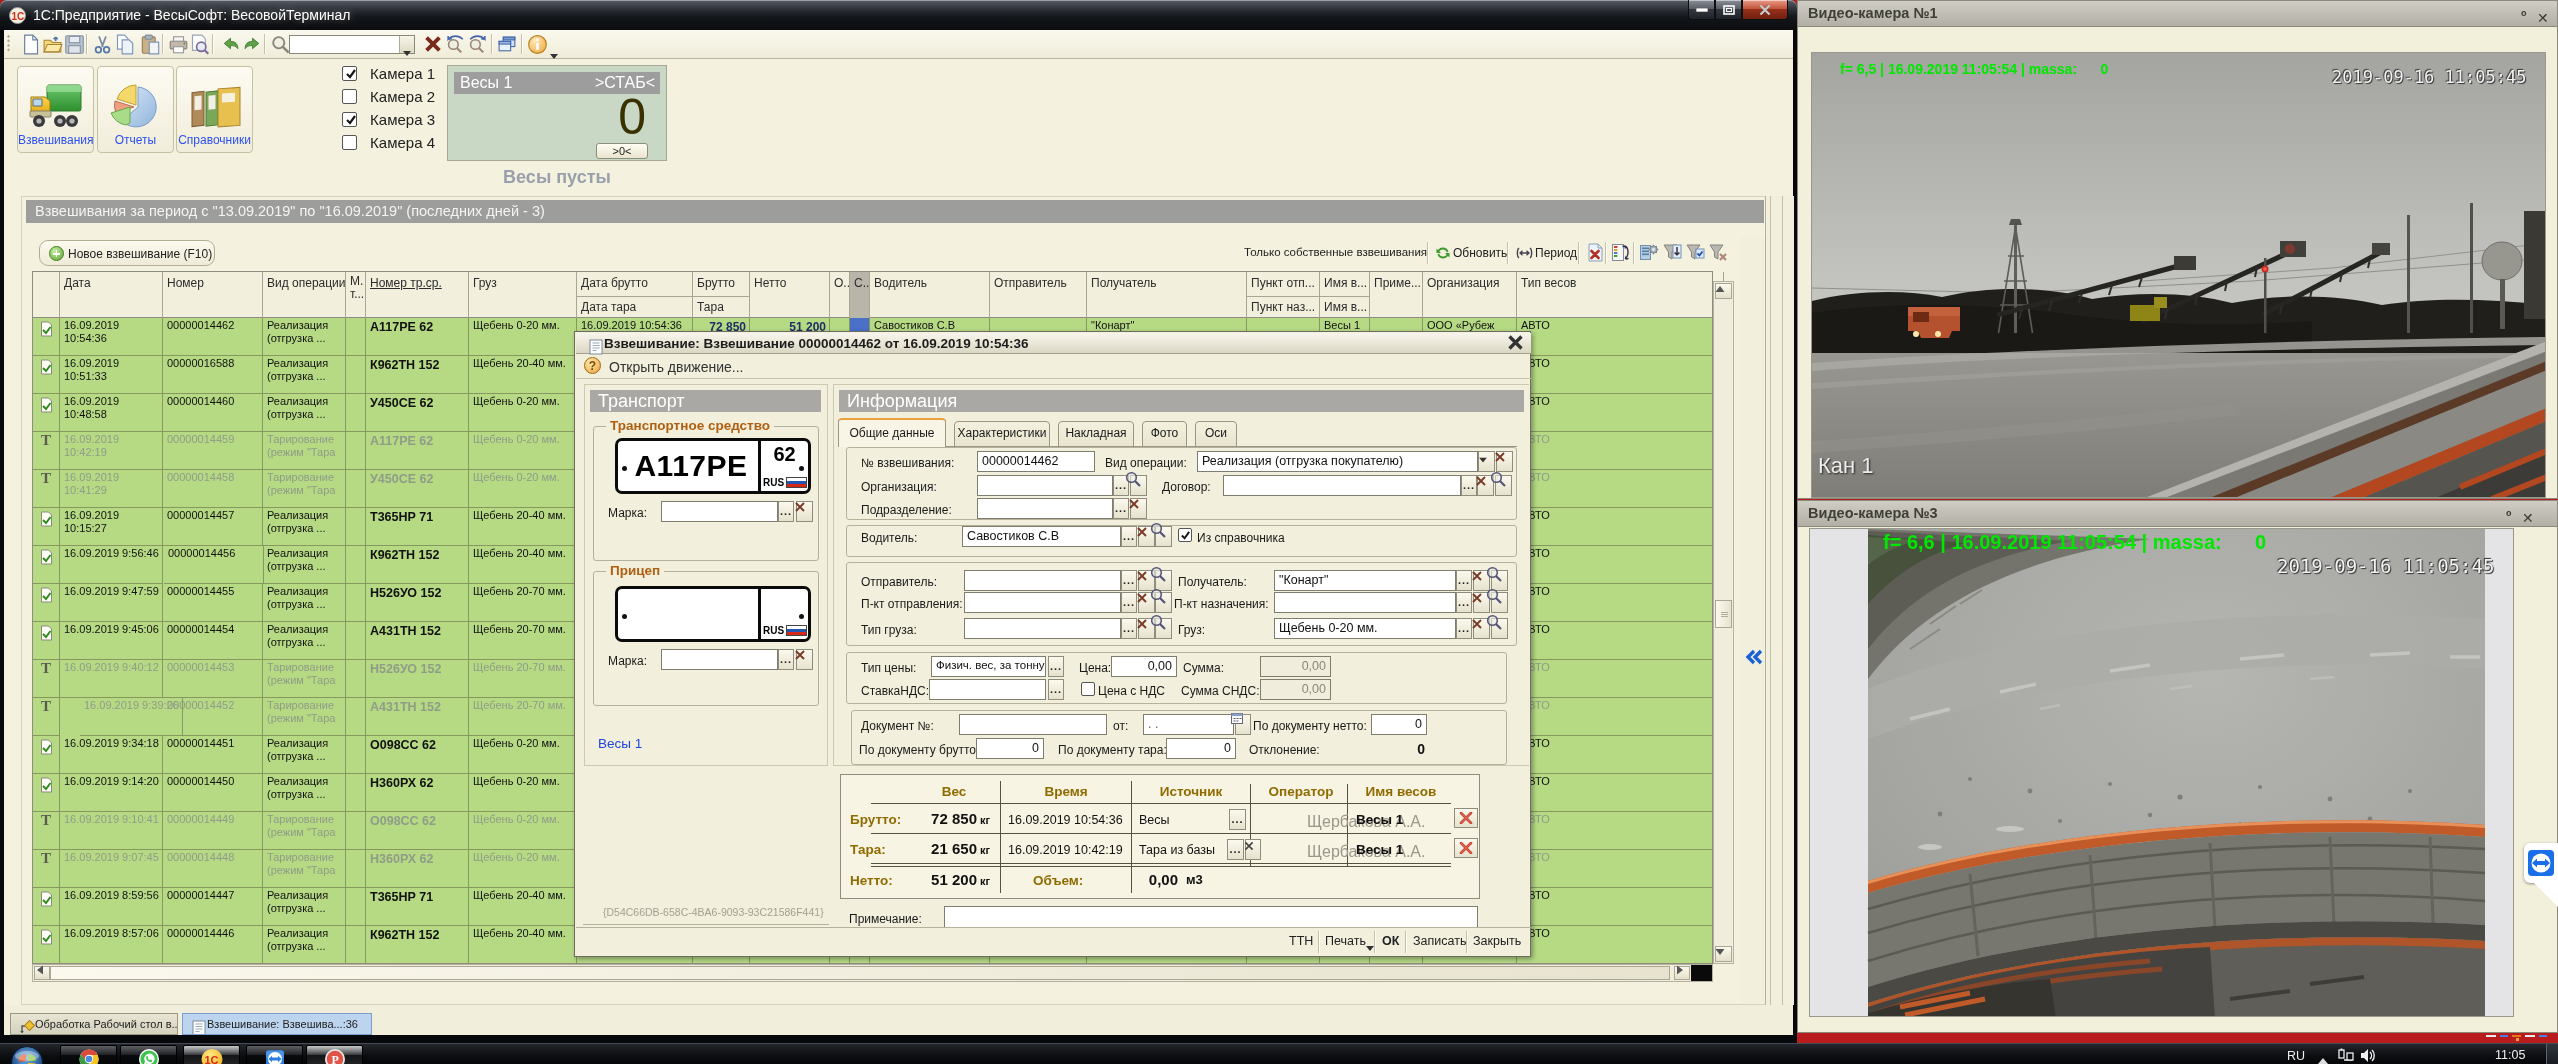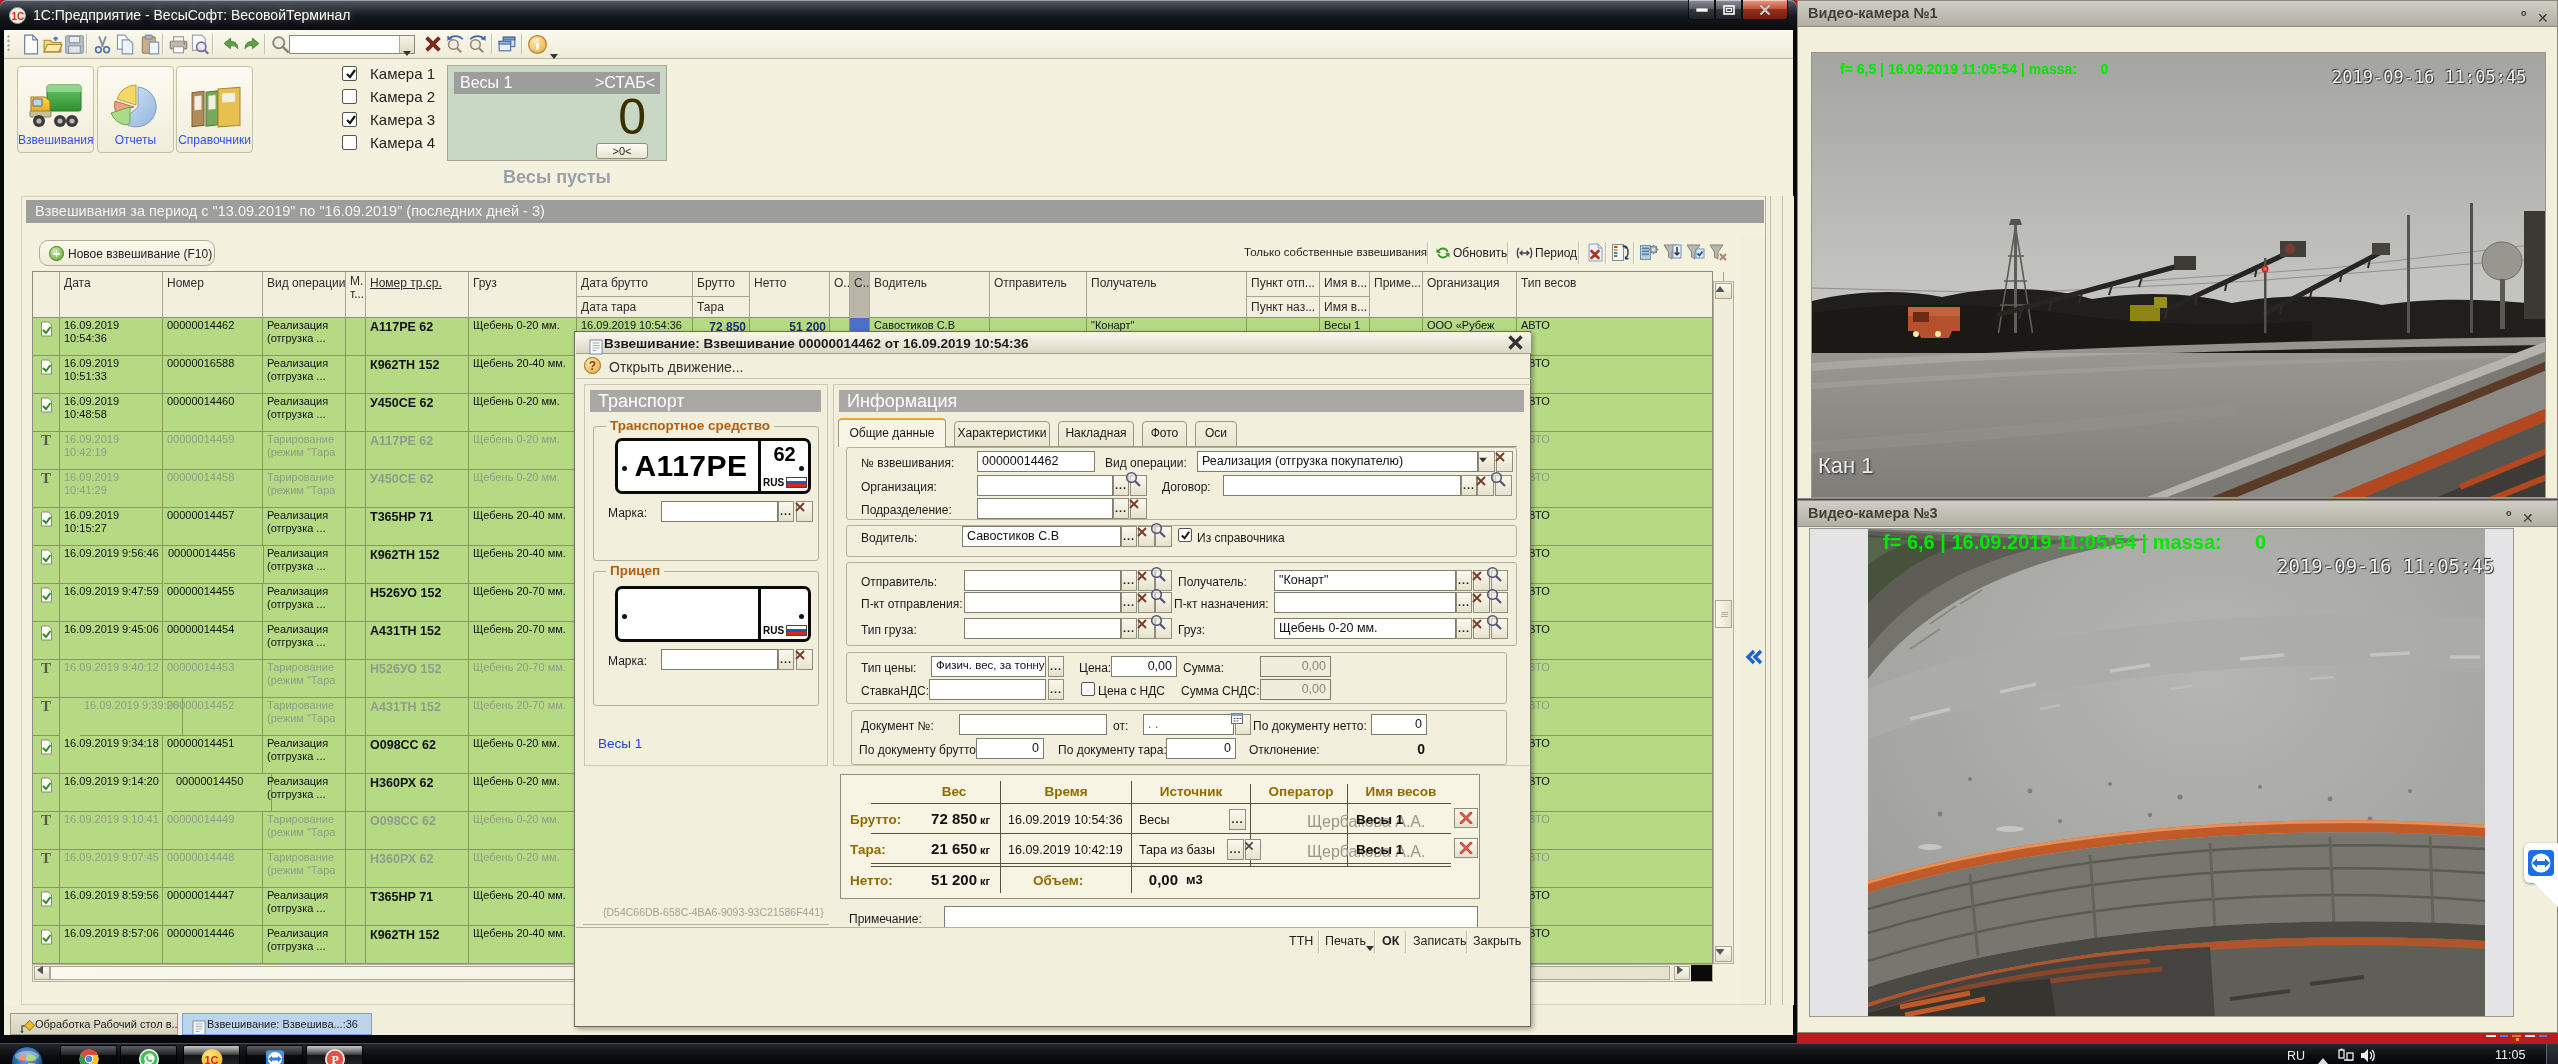--- a/index.html
+++ b/index.html
@@ -86,21 +86,21 @@
 
 
 #statusbar{left:4px;top:1005px;width:1789px;height:30px;background:#f1eedb;}
 .stab{position:absolute;top:8px;height:22px;border:1px solid #9a9786;background:linear-gradient(#e8e5d4,#d4d1bd);
   font-size:11px;color:#222;white-space:nowrap;overflow:hidden;}
 .stab.active{background:#bdd4ef;border-color:#7ba0cf;}
 .stab .slabel{position:absolute;left:24px;top:4px;}
 .stab svg{position:absolute;left:4px;top:3px;}
 
 
-#dialog{left:574px;top:331px;width:957px;height:696px;background:#f2efdc;
+#dialog{left:574px;top:331px;width:957px;height:626px;background:#f2efdc;
   border:1px solid #6e6c60;box-shadow:2px 2px 5px rgba(0,0,0,.35);}
 #dlg-title{left:1px;top:1px;width:955px;height:21px;background:linear-gradient(#f8f6ec,#dbd7c4);
   border-bottom:1px solid #a39f8c;color:#1c1c1c;font-size:13.5px;font-weight:bold;line-height:21px;padding-left:28px;white-space:nowrap;}
 #dlg-title svg{position:absolute;left:6px;top:3px;}
 #dlg-close{left:933px;top:3px;width:17px;height:17px;color:#333;}
 #dlg-link{left:1px;top:22px;width:955px;height:25px;border-bottom:1px solid #c8c4ab;font-size:14px;color:#333;}
 #dlg-link .qicon{position:absolute;left:8px;top:3px;width:17px;height:17px;border-radius:50%;
   background:radial-gradient(circle at 35% 30%,#ffe9b0,#e8a23c);border:1px solid #a06a10;
   color:#7a4a00;font-size:12px;font-weight:bold;text-align:center;line-height:17px;}
 #dlg-link .ltext{position:absolute;left:33px;top:5px;}
@@ -739,21 +739,21 @@
                 <div class="tcell" style="left: 1337px; width: 53px;"></div>
                 <div class="tcell" style="left: 1390px; width: 94px;"></div>
                 <div class="tcell" style="left: 1484px; width: 207px;">АВТО</div>
               </div>
               <div class="trow" style="top: 456px;">
                 <div class="tcell" style="left: 0px; width: 27px;"><span class="rowicon"><svg width="15" height="16" viewBox="0 0 15 16">
                       <path d="M2.5 1h7l3 3v11h-10z" fill="#fdfdf6" stroke="#8a8a7a"></path>
                       <path d="M4 9l3 3 4.5-6" fill="none" stroke="#2f8a1e" stroke-width="2"></path>
                     </svg></span></div>
                 <div class="tcell" style="left: 27px; width: 103px;">16.09.2019 9:14:20</div>
-                <div class="tcell" style="left: 139px; width: 100px;">00000014450</div>
+                <div class="tcell" style="left: 130px; width: 100px;">00000014450</div>
                 <div class="tcell" style="left: 230px; width: 83px;">Реализация
 (отгрузка ...</div>
                 <div class="tcell" style="left: 313px; width: 20px;"></div>
                 <div class="tcell veh" style="left: 333px; width: 103px;">Н360РХ 62</div>
                 <div class="tcell" style="left: 436px; width: 108px;">Щебень 0-20 мм.</div>
                 <div class="tcell" style="left: 544px; width: 116px;"></div>
                 <div class="tcell" style="left: 660px; width: 57px;"></div>
                 <div class="tcell" style="left: 717px; width: 80px;"></div>
                 <div class="tcell" style="left: 797px; width: 20px;"></div>
                 <div class="tcell" style="left: 817px; width: 20px;"></div>

